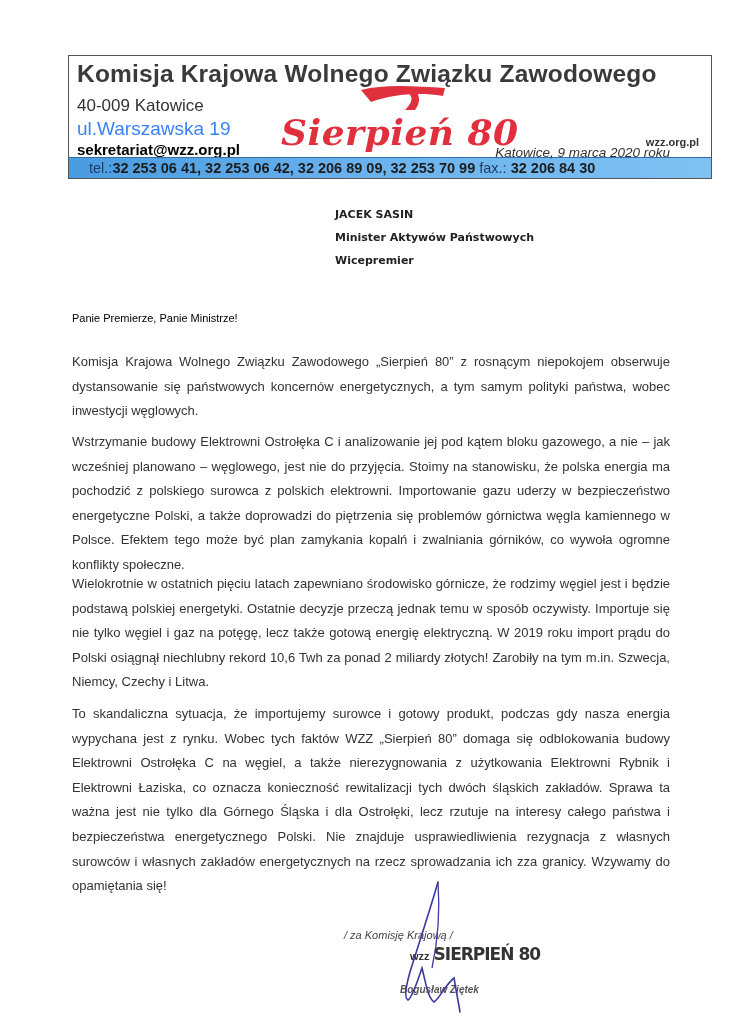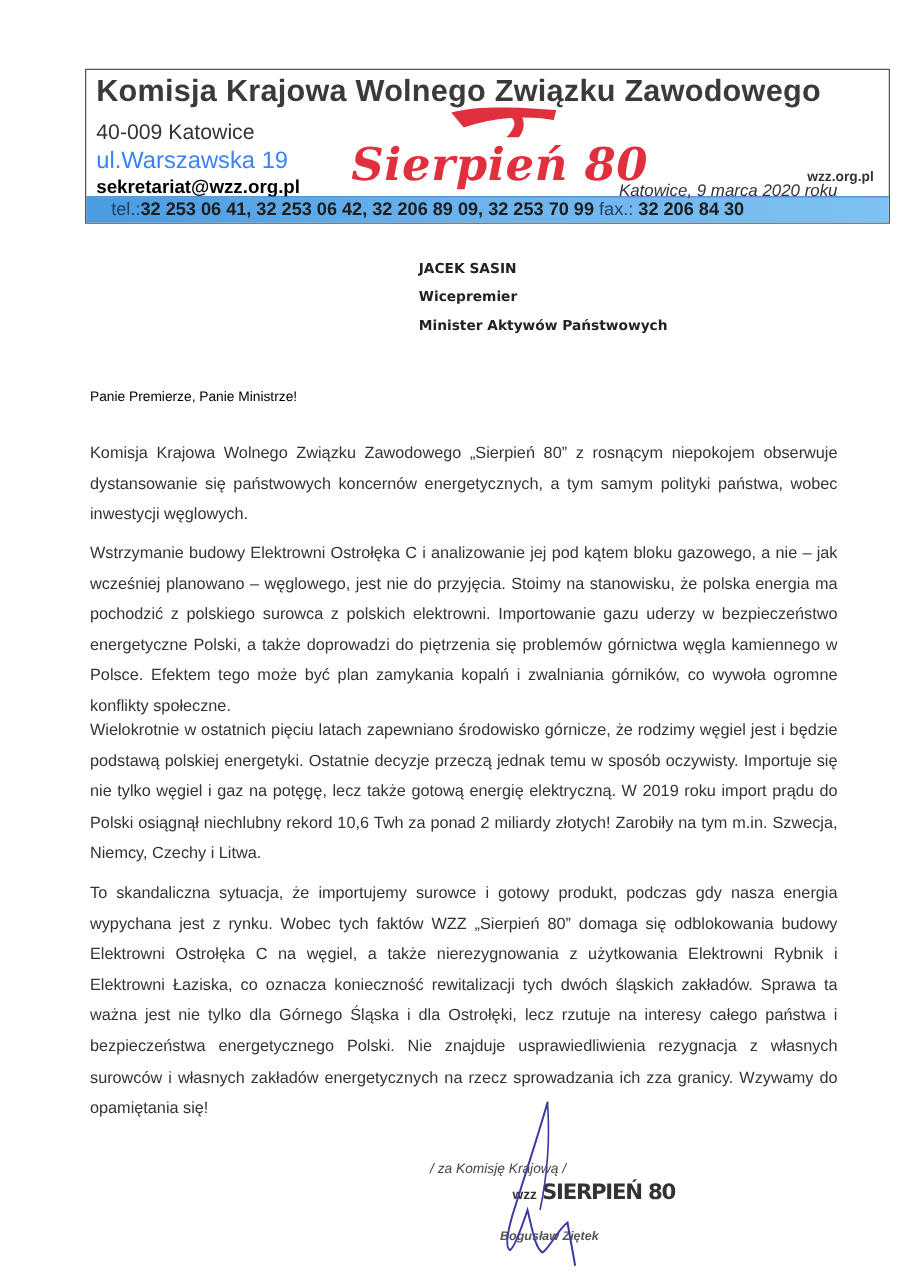--- a/index.html
+++ b/index.html
@@ -65,22 +65,22 @@
     <span class="lbl">tel.:</span><span class="num">32 253 06 41,  32 253 06 42,  32 206 89 09, 32 253 70 99</span>
     <span class="lbl">fax.:</span>
     <span class="num">32 206 84 30</span>
   </div>
 </div>
 
 <div class="date">Katowice, 9 marca 2020 roku</div>
 
 <div class="recipient">
   <div>JACEK SASIN</div>
+  <div>Minister Aktywów Państwowych</div>
   <div>Wicepremier</div>
-  <div>Minister Aktywów Państwowych</div>
 </div>
 
 <div class="salutation">Panie Premierze, Panie Ministrze!</div>
 
 <p class="para" id="p1">Komisja Krajowa Wolnego Związku Zawodowego „Sierpień 80” z rosnącym niepokojem obserwuje dystansowanie się państwowych koncernów energetycznych, a tym  samym polityki państwa, wobec inwestycji węglowych.</p>
 <p class="para" id="p2">Wstrzymanie budowy Elektrowni Ostrołęka C i analizowanie jej pod kątem bloku gazowego, a nie – jak wcześniej planowano – węglowego, jest nie do przyjęcia. Stoimy na stanowisku, że polska energia ma pochodzić z polskiego surowca z polskich elektrowni. Importowanie gazu uderzy w bezpieczeństwo energetyczne Polski, a także doprowadzi do piętrzenia się problemów górnictwa węgla kamiennego w Polsce. Efektem tego może być plan zamykania kopalń i zwalniania górników, co wywoła ogromne konflikty społeczne.</p>
 <p class="para" id="p3">Wielokrotnie w ostatnich pięciu latach zapewniano środowisko górnicze, że rodzimy węgiel jest i będzie podstawą polskiej energetyki. Ostatnie decyzje przeczą jednak temu w sposób oczywisty. Importuje się nie tylko węgiel i gaz na potęgę, lecz także gotową energię elektryczną. W 2019 roku import prądu do Polski osiągnął niechlubny rekord 10,6 Twh za ponad 2 miliardy złotych! Zarobiły na tym m.in. Szwecja, Niemcy, Czechy i Litwa.</p>
 <p class="para" id="p4">To skandaliczna sytuacja, że importujemy surowce i gotowy produkt, podczas gdy nasza energia wypychana jest z rynku. Wobec tych faktów WZZ „Sierpień 80” domaga się odblokowania budowy Elektrowni Ostrołęka C na węgiel, a  także nierezygnowania z użytkowania Elektrowni Rybnik i Elektrowni Łaziska, co oznacza konieczność rewitalizacji tych dwóch śląskich zakładów. Sprawa ta ważna jest nie tylko dla Górnego Śląska i dla Ostrołęki, lecz rzutuje na interesy całego państwa i bezpieczeństwa energetycznego Polski. Nie znajduje usprawiedliwienia rezygnacja z własnych surowców i własnych zakładów energetycznych na rzecz sprowadzania ich zza granicy. Wzywamy do opamiętania się!</p>
 
 <div class="signature">

